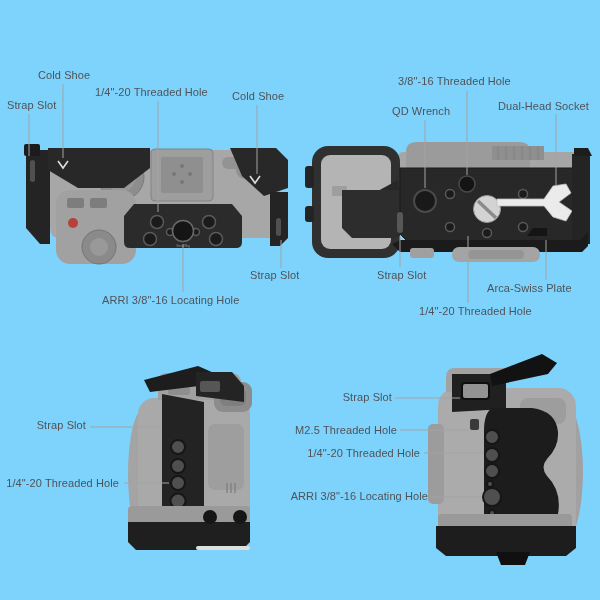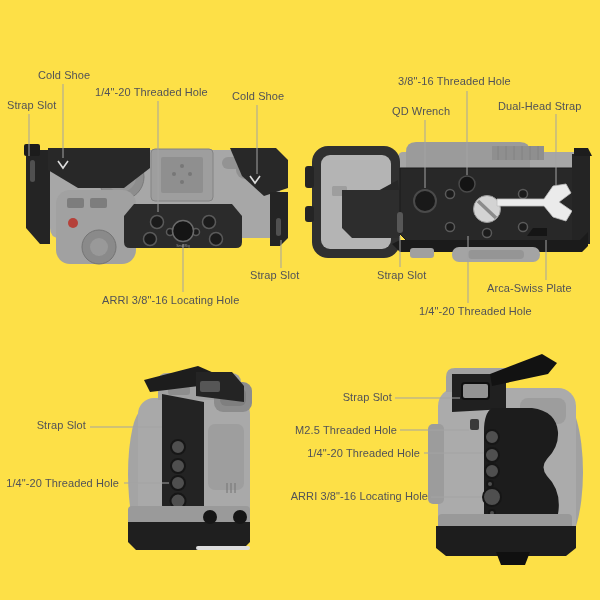--- a/index.html
+++ b/index.html
@@ -1,17 +1,17 @@
 <!DOCTYPE html>
 <html><head>
 <meta charset="utf-8">
 <style>
   html,body{margin:0;padding:0;background:#ffffff;}
   .canvas{
-    position:relative;width:600px;height:600px;background:#fde047;
+    position:relative;width:600px;height:600px;background:#7dd3fc;
     font-family:"Liberation Sans", sans-serif;overflow:hidden;
   }
   .illus{position:absolute;left:0;top:0;width:600px;height:600px;}
   .lbl{
     position:absolute;font-size:11px;line-height:1.05;color:#515257;
     letter-spacing:.1px;white-space:nowrap;
   }
   .hole{fill:#1b1b1b;stroke:#5a5a5a;stroke-width:1.5;}
   .hole-big{fill:#151515;stroke:#6a6a6a;stroke-width:1.5;}
   .ghole{fill:#4f4f4f;stroke:#161616;stroke-width:2;}
@@ -168,21 +168,21 @@
 
   <div class="lbl" style="left:38px;top:70px">Cold Shoe</div>
   <div class="lbl" style="left:7px;top:100px">Strap Slot</div>
   <div class="lbl" style="left:95px;top:87px">1/4"-20 Threaded Hole</div>
   <div class="lbl" style="left:232px;top:91px">Cold Shoe</div>
   <div class="lbl" style="left:102px;top:295px">ARRI 3/8"-16 Locating Hole</div>
   <div class="lbl" style="left:250px;top:270px">Strap Slot</div>
 
   <div class="lbl" style="left:398px;top:76px">3/8"-16 Threaded Hole</div>
   <div class="lbl" style="left:392px;top:106px">QD Wrench</div>
-  <div class="lbl" style="left:498px;top:101px">Dual-Head Strap</div>
+  <div class="lbl" style="left:498px;top:101px">Dual-Head Socket</div>
   <div class="lbl" style="left:377px;top:270px">Strap Slot</div>
   <div class="lbl" style="left:487px;top:283px">Arca-Swiss Plate</div>
   <div class="lbl" style="left:419px;top:306px">1/4"-20 Threaded Hole</div>
 
   <div class="lbl" style="right:514px;top:420px">Strap Slot</div>
   <div class="lbl" style="right:481px;top:478px">1/4"-20 Threaded Hole</div>
 
   <div class="lbl" style="right:208px;top:392px">Strap Slot</div>
   <div class="lbl" style="right:203px;top:425px">M2.5 Threaded Hole</div>
   <div class="lbl" style="right:180px;top:448px">1/4"-20 Threaded Hole</div>

